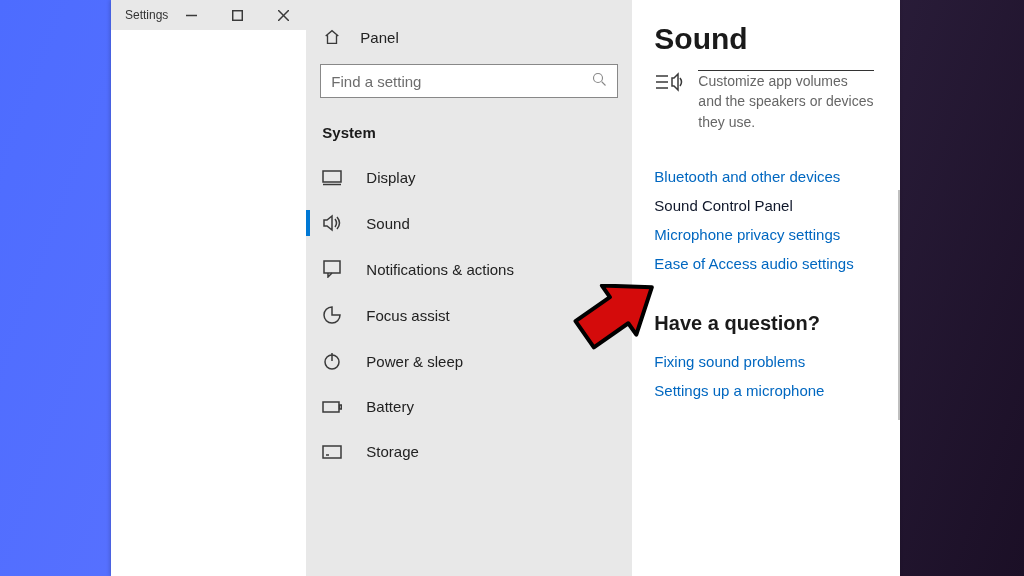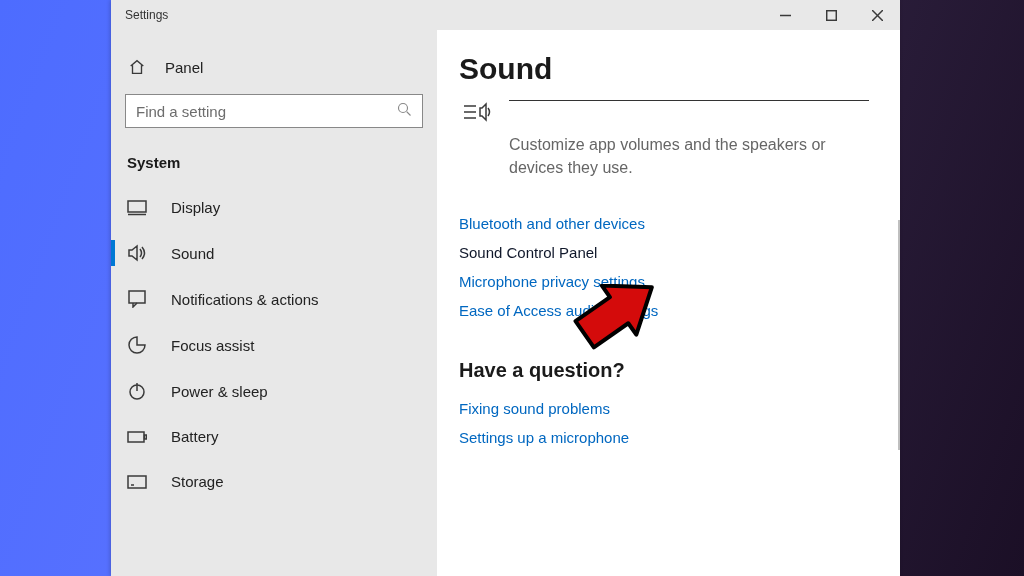--- a/index.html
+++ b/index.html
@@ -10,21 +10,20 @@
     font-size: 15px;
     overflow: hidden;
     position: relative;
   }
   .window {
     position: absolute;
     left: 111px; top: 0;
     width: 789px; height: 576px;
     background: #fff;
     display: flex;
-    flex-direction: column;
     box-shadow: -1px 0 4px rgba(0,0,0,0.2);
   }
   .titlebar {
     height: 30px;
     background: #e8e8e8;
     display: flex;
     align-items: center;
     font-size: 12px;
     color: #333;
   }
@@ -105,25 +104,24 @@
   }
   .cutoff-icon { width:36px; display:flex; justify-content:center; padding-top:2px; color:#333;}
   .cutoff-text .cut-title {
     border-top: 1px solid #333;
     font-size: 16px;
     color: #333;
     height: 1px;
     overflow:hidden;
   }
   .cutoff-text .desc {
-    font-size: 16px;
+    font-size: 14px;
     color: #666;
     line-height: 1.45;
     max-width: 360px;
-    margin-top: 32px;
   }
   .section-heading {
     font-size: 20px;
     font-weight: 600;
     color: #1a1a1a;
     margin: 10px 0 12px 0;
   }
   .link {
     color: #0067c0;
     font-size: 15px;

